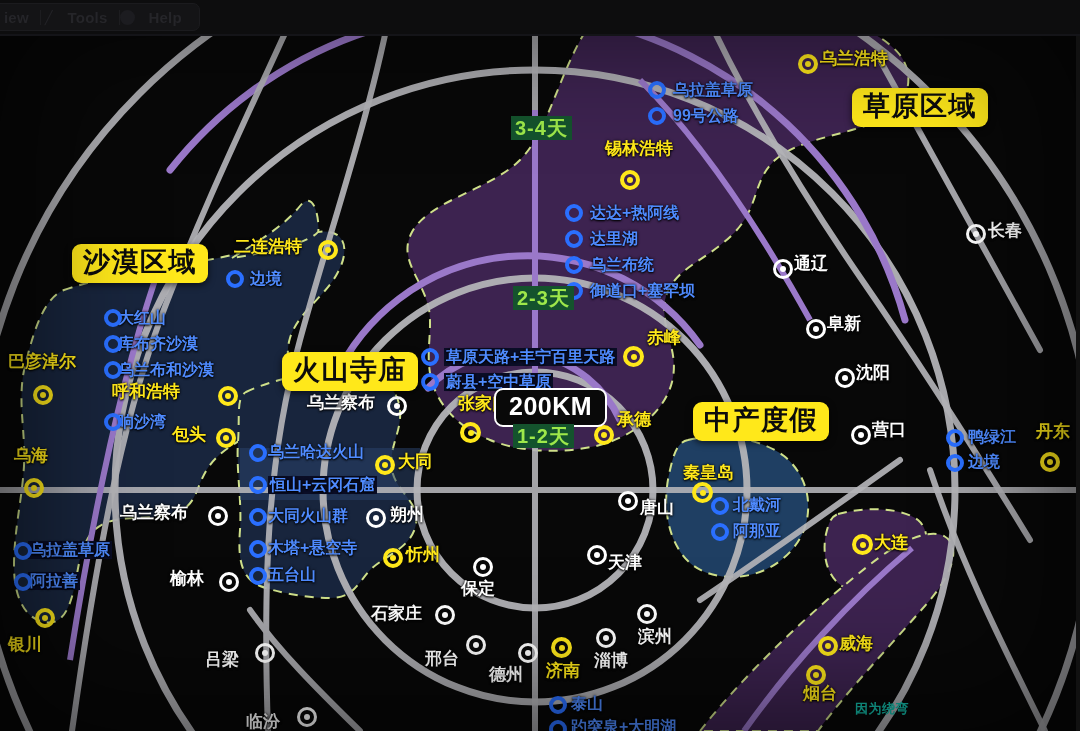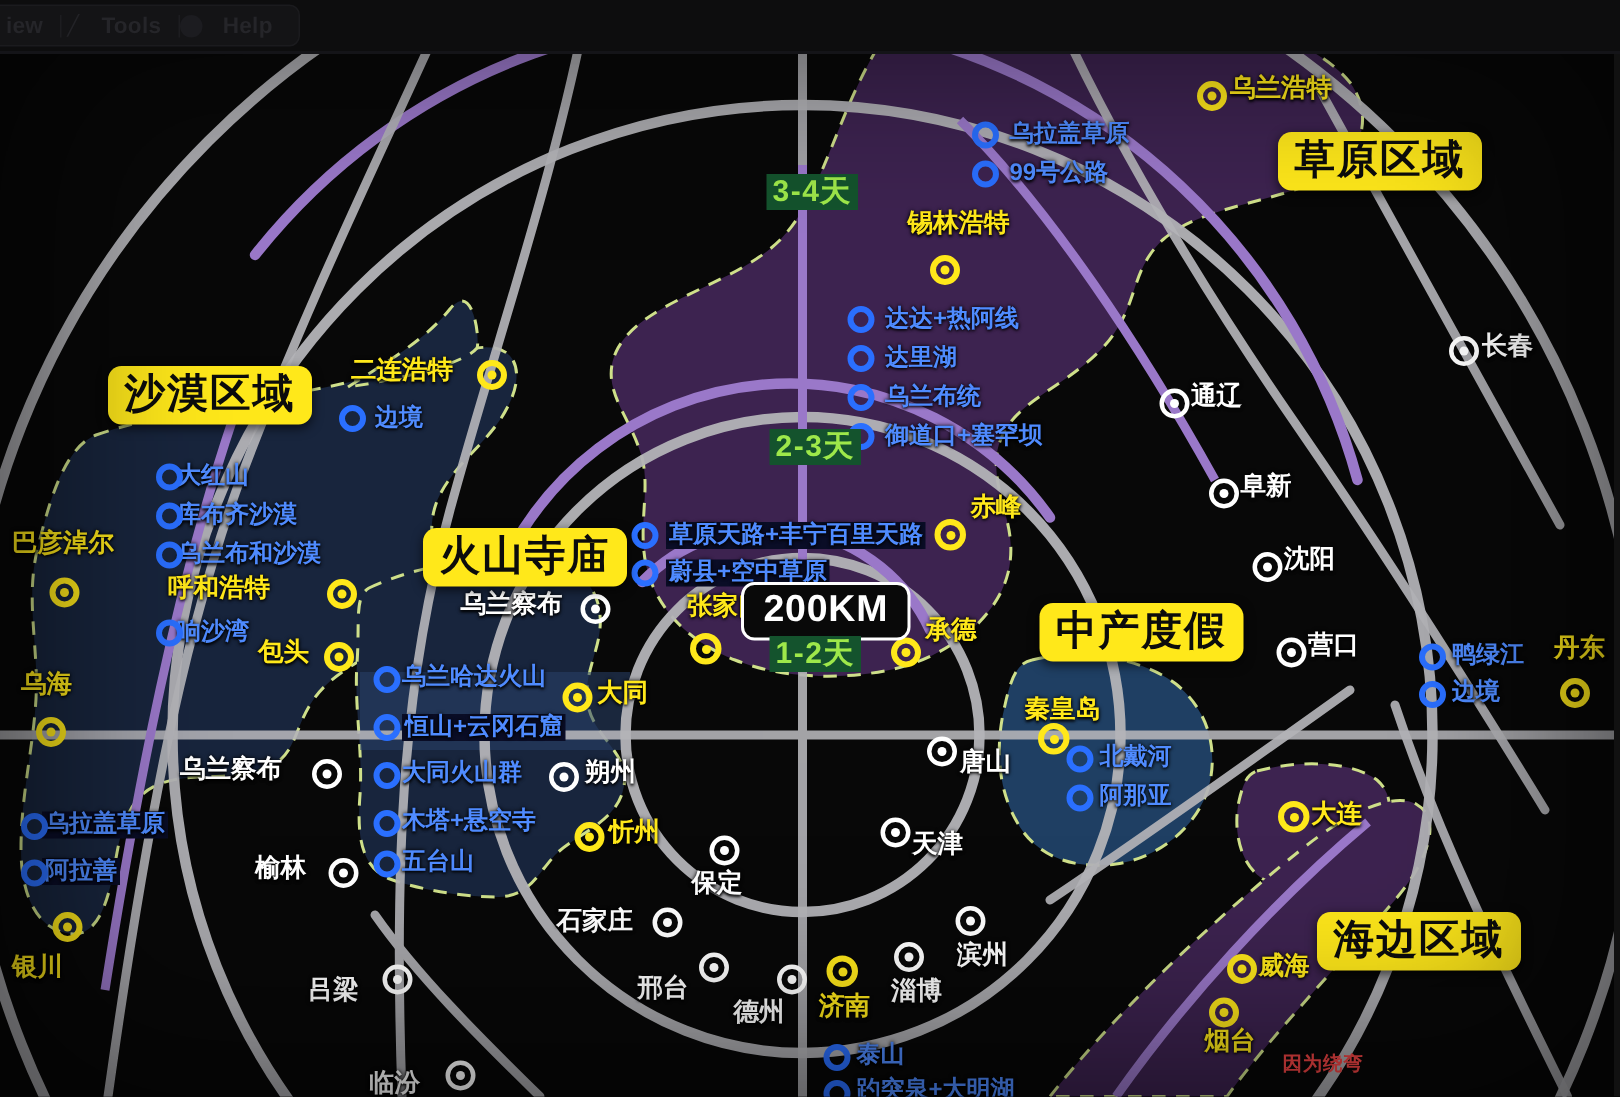--- a/index.html
+++ b/index.html
@@ -80,21 +80,21 @@
     border:2.5px solid #ffffff;border-radius:9px;
     font-weight:800;font-size:25px;letter-spacing:.5px;
     padding:4px 13px 6px;line-height:1;
   }
   .days{
     position:absolute;z-index:48;color:#9ee84a;background:#14532d;
     font-weight:800;font-size:20px;letter-spacing:1px;padding:1px 4px;
     line-height:1.1;
   }
   .note{
-    position:absolute;z-index:48;color:#ef4444;font-weight:700;
+    position:absolute;z-index:48;color:#14b8a6;font-weight:700;
     font-size:13px;letter-spacing:.5px;
   }
   #vignette{
     position:absolute;inset:0;z-index:55;pointer-events:none;
     box-shadow:inset 0 0 120px 30px rgba(0,0,0,.55);
   }
   #rightedge{
     position:absolute;right:0;top:0;width:4px;height:731px;
     background:#111;z-index:56;
   }
@@ -184,21 +184,20 @@
       <path fill="none" stroke="#9a78c9" stroke-width="6" d="M640,80 C700,140 760,230 810,320"></path>
       <path fill="none" stroke="#9a78c9" stroke-width="6" d="M744,731 C790,666 850,600 912,548"></path>
       <path fill="none" stroke="#9a78c9" stroke-width="6" d="M155,280 C118,390 92,520 70,660"></path>
     </g>
   </svg>
 
   <div class="badge" style="left:72px;top:244px;">沙漠区域</div>
   <div class="badge" style="left:282px;top:352px;">火山寺庙</div>
   <div class="badge" style="left:852px;top:88px;">草原区域</div>
   <div class="badge" style="left:693px;top:402px;">中产度假</div>
-  <div class="badge" style="left:878px;top:608px;">海边区域</div>
 
   <div class="days" style="left:511px;top:116px;">3-4天</div>
 
   <div class="days" style="left:513px;top:286px;">2-3天</div>
 
   <div class="pill" style="left:494px;top:388px;">200KM</div>
   <div class="days" style="left:513px;top:424px;">1-2天</div>
 
   <div class="note" style="left:855px;top:700px;">因为绕弯</div>
 

